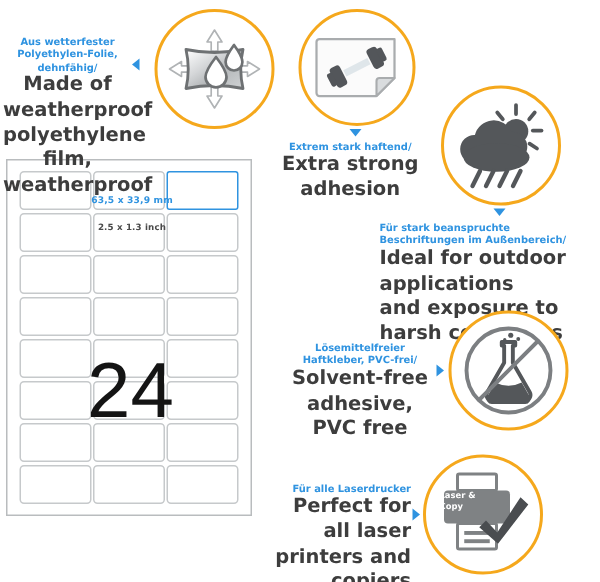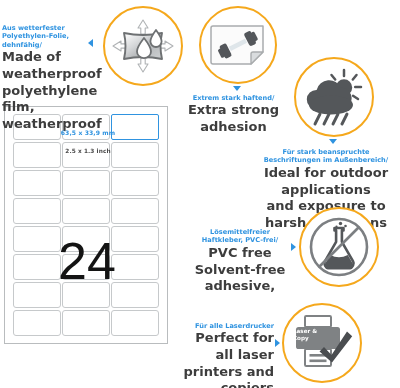--- a/index.html
+++ b/index.html
@@ -175,21 +175,21 @@
 
       <path d="M12,15 Q31,19 50,15 Q47,28 50,41 Q31,37 12,41 Q15,28 12,15 Z" fill="url(#filmGrad)" stroke="#6e7173" stroke-width="1.9" stroke-linejoin="round"></path>
 
       <path d="M32,20 C32,20 25,29 25,33.4 C25,37.2 28.1,40.2 32,40.2 C35.9,40.2 39,37.2 39,33.4 C39,29 32,20 32,20 Z" fill="#ffffff" stroke="#6e7173" stroke-width="1.8" stroke-linejoin="round"></path>
       <path d="M44,12 C44,12 38.4,19.6 38.4,23.3 C38.4,26.5 40.9,29 44,29 C47.1,29 49.6,26.5 49.6,23.3 C49.6,19.6 44,12 44,12 Z" fill="#ffffff" stroke="#6e7173" stroke-width="1.8" stroke-linejoin="round"></path>
     </svg>
   </div>
 
   <div class="ptr ptr-left" style="left:88px; top:39px;"></div>
 
-  <div class="caption" style="left:2px; top:24px; width:86px; text-align:left;">
+  <div class="caption" style="left:2px; top:24px; width:86px; text-align:center;">
     <span class="de">Aus wetterfester</span>
     <span class="de">Polyethylen-Folie,</span>
     <span class="de">dehnfähig/</span>
     <span class="en">Made of weatherproof</span>
     <span class="en">polyethylene film,</span>
     <span class="en">weatherproof</span>
   </div>
 
   <div class="circle" style="left:199px; top:6px; width:78px; height:78px;">
     <svg width="60" height="50" viewBox="0 0 60 50">
@@ -238,21 +238,21 @@
           <line x1="20" y1="56" x2="25" y2="46"></line>
           <line x1="29" y1="56" x2="34" y2="46"></line>
           <line x1="38" y1="56" x2="43" y2="46"></line>
         </g>
       </g>
     </svg>
   </div>
 
   <div class="ptr ptr-down" style="left:329px; top:139px;"></div>
 
-  <div class="caption" style="left:253px; top:148px; width:146px; text-align:center;">
+  <div class="caption" style="left:253px; top:148px; width:146px; ">
     <span class="de">Für stark beanspruchte</span>
     <span class="de">Beschriftungen im Außenbereich/</span>
     <span class="en">Ideal for outdoor applications</span>
     <span class="en">and exposure to harsh conditions</span>
   </div>
 
   <div class="circle" style="left:299px; top:207px; width:80px; height:80px;">
     <svg width="64" height="64" viewBox="0 0 64 64">
 
       <circle cx="32" cy="32" r="28" fill="none" stroke="#7c7f82" stroke-width="2.6"></circle>
@@ -270,22 +270,22 @@
 
       <line x1="12.5" y1="51.5" x2="51.5" y2="12.5" stroke="#7c7f82" stroke-width="2.6" stroke-linecap="round"></line>
     </svg>
   </div>
 
   <div class="ptr ptr-right" style="left:291px; top:243px;"></div>
 
   <div class="caption" style="left:190px; top:228px; width:100px; text-align:center;">
     <span class="de">Lösemittelfreier</span>
     <span class="de">Haftkleber, PVC-frei/</span>
+    <span class="en">Solvent-free adhesive,</span>
     <span class="en">PVC free</span>
-    <span class="en">Solvent-free adhesive,</span>
   </div>
 
   <div class="circle" style="left:282px; top:303px; width:80px; height:80px;">
     <svg width="62" height="58" viewBox="0 0 62 58">
       <g fill="#7f8284">
 
         <rect x="14" y="2" width="26" height="11" rx="1.2" fill="#ffffff" stroke="#7f8284" stroke-width="2"></rect>
 
         <rect x="5" y="13" width="44" height="22" rx="2.6"></rect>
 

